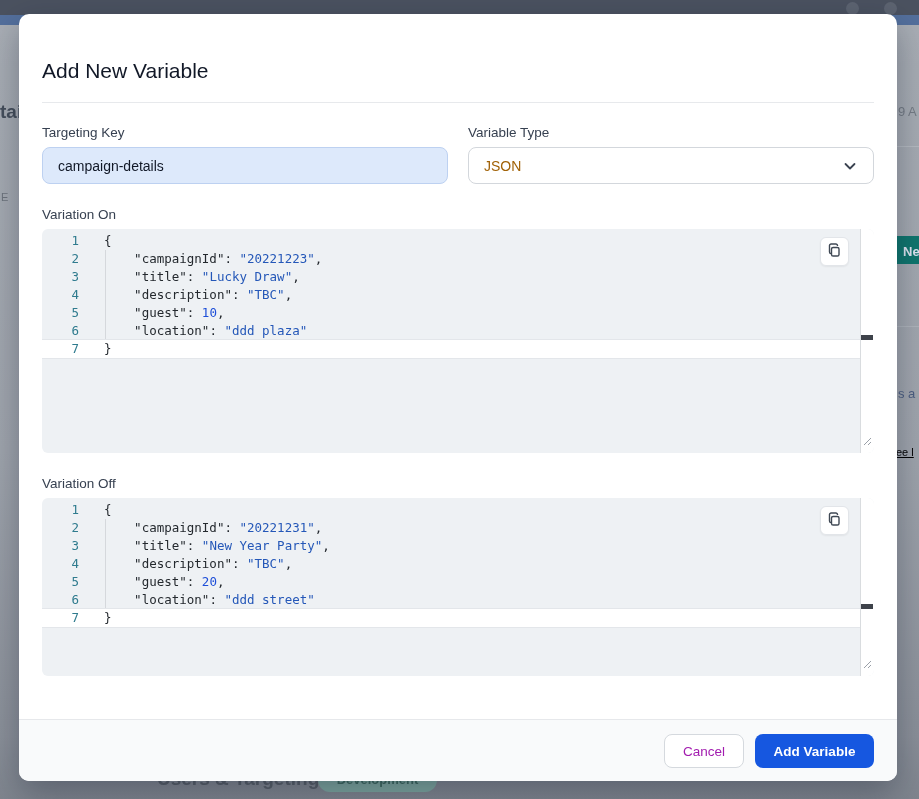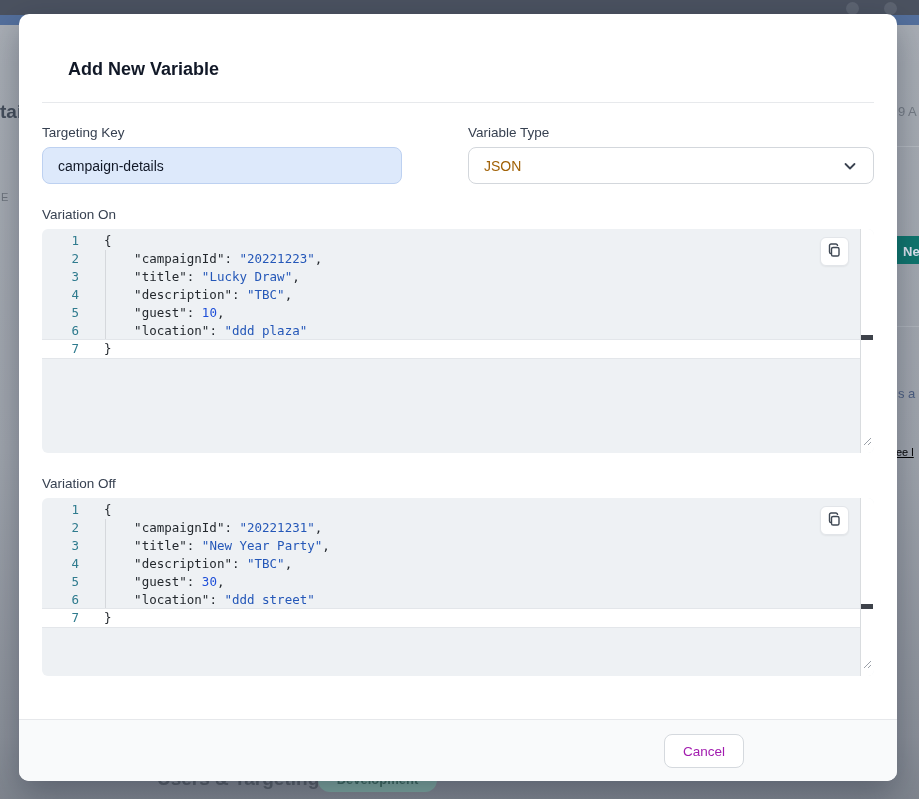--- a/index.html
+++ b/index.html
@@ -27,30 +27,30 @@
     color:#dfe6f2; font-size:13px; font-weight:600; line-height:32px; padding-left:6px; }
   .bd-sa { left:898px; top:386px; font-size:13px; color:#4d5f82; }
   .bd-eel { left:896px; top:446px; font-size:11px; color:#000000; text-decoration:underline; }
   .bd-users { left:157px; top:768px; font-size:19px; font-weight:700; color:#596069; }
   .bd-devbadge { position:absolute; left:318px; top:768px; width:119px; height:24px; border-radius:12px;
     background:#7fa8a0; color:#3f6b61; font-size:13px; font-weight:600; text-align:center; line-height:24px; }
 
   
   .modal { position:absolute; left:19px; top:14px; width:878px; height:767px;
     background:#ffffff; border-radius:10px; box-shadow:0 12px 34px rgba(15,23,42,.35); z-index:10; }
-  .modal-title { position:absolute; left:23px; top:45px; font-size:18px; font-weight:700; color:#111827;margin-left:26px; }
+  .modal-title { position:absolute; left:23px; top:45px; font-size:21px; font-weight:400; color:#111827; }
   .title-divider { position:absolute; left:23px; top:88px; width:832px; height:1px; background:#e7e9ec; }
 
   .field-label { position:absolute; font-size:13.5px; font-weight:500; color:#374151; }
   .lbl-key  { left:23px;  top:111px; }
   .lbl-type { left:449px; top:111px; }
   .lbl-von  { left:23px;  top:193px; }
   .lbl-voff { left:23px;  top:462px; }
 
-  .key-input { position:absolute; left:23px; top:133px; width:360px; height:37px;
+  .key-input { position:absolute; left:23px; top:133px; width:406px; height:37px;
     background:#dde9fb; border:1px solid #bdd1f1; border-radius:8px;
     padding:0 15px; font-size:14px; color:#111827; font-family:"Liberation Sans", sans-serif; outline:none; }
 
   .type-select { position:absolute; left:449px; top:133px; width:406px; height:37px;
     background:#fff; border:1px solid #d3d7dc; border-radius:8px; cursor:pointer;
     display:flex; align-items:center; padding:0 15px; font-size:14px; color:#a16207; }
   .type-select .chev { margin-left:auto; display:flex; }
 
   
   .editor { position:absolute; left:23px; width:832px; background:#eef1f4; border-radius:6px; overflow:hidden;
@@ -190,21 +190,21 @@
         <div class="crow">
           <span class="gut">3</span>
           <span class="code"><span class="tk-pun">    </span><span class="tk-key">"title"</span><span class="tk-pun">: </span><span class="tk-str">"New Year Party"</span><span class="tk-pun">,</span></span>
         </div>
         <div class="crow">
           <span class="gut">4</span>
           <span class="code"><span class="tk-pun">    </span><span class="tk-key">"description"</span><span class="tk-pun">: </span><span class="tk-str">"TBC"</span><span class="tk-pun">,</span></span>
         </div>
         <div class="crow">
           <span class="gut">5</span>
-          <span class="code"><span class="tk-pun">    </span><span class="tk-key">"guest"</span><span class="tk-pun">: </span><span class="tk-num">30</span><span class="tk-pun">,</span></span>
+          <span class="code"><span class="tk-pun">    </span><span class="tk-key">"guest"</span><span class="tk-pun">: </span><span class="tk-num">20</span><span class="tk-pun">,</span></span>
         </div>
         <div class="crow">
           <span class="gut">6</span>
           <span class="code"><span class="tk-pun">    </span><span class="tk-key">"location"</span><span class="tk-pun">: </span><span class="tk-str">"ddd street"</span></span>
         </div>
         <div class="crow active">
           <span class="gut">7</span>
           <span class="code"><span class="tk-pun">}</span></span>
         </div>
       </div>
@@ -221,14 +221,15 @@
     </button>
     <span class="resize-handle">
       <svg width="9" height="9" viewBox="0 0 9 9">
           <path d="M8 1L1 8M8 5L5 8" stroke="#9aa0a8" stroke-width="1"></path>
         </svg>
     </span>
   </div>
 
   <div class="footer">
     <button class="btn btn-cancel">Cancel</button>
+    <button class="btn btn-add">Add Variable</button>
   </div>
 </div>
 
 </body></html>

